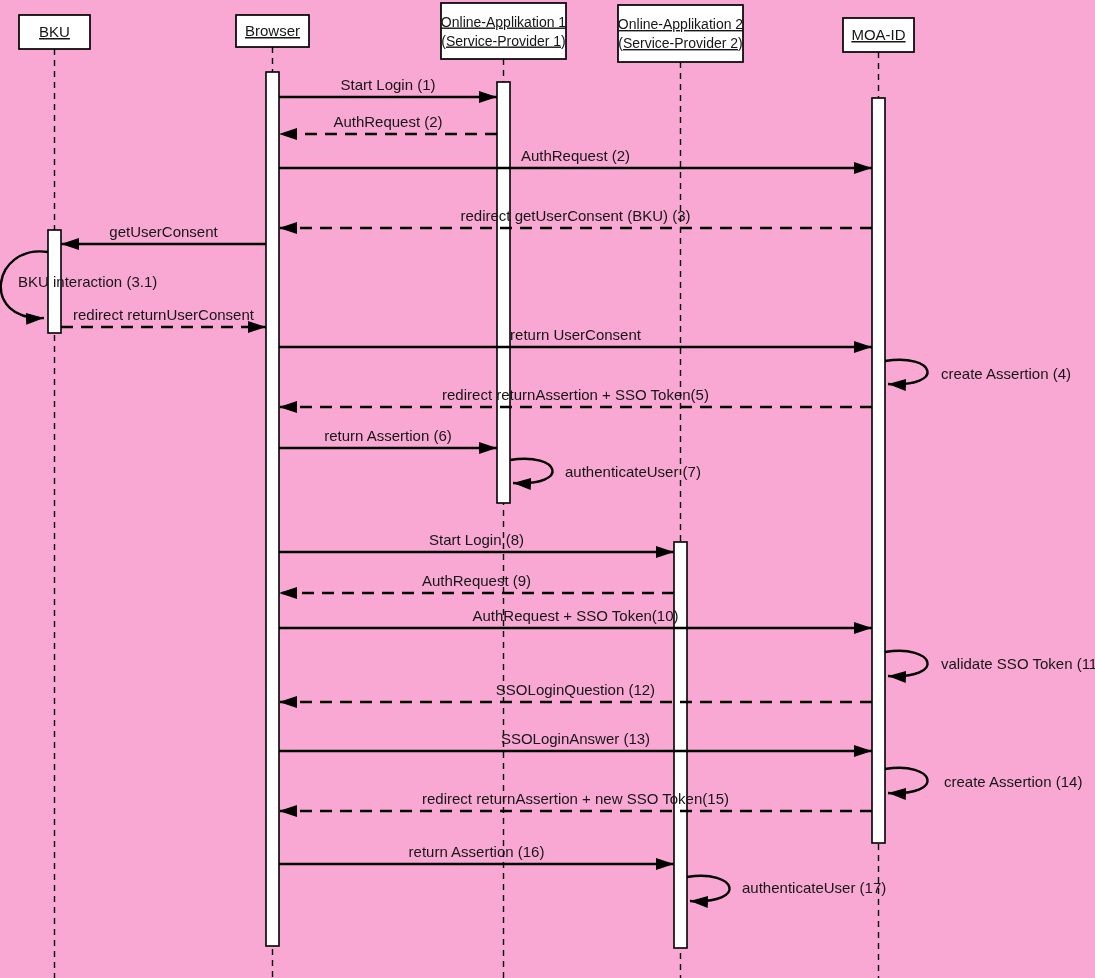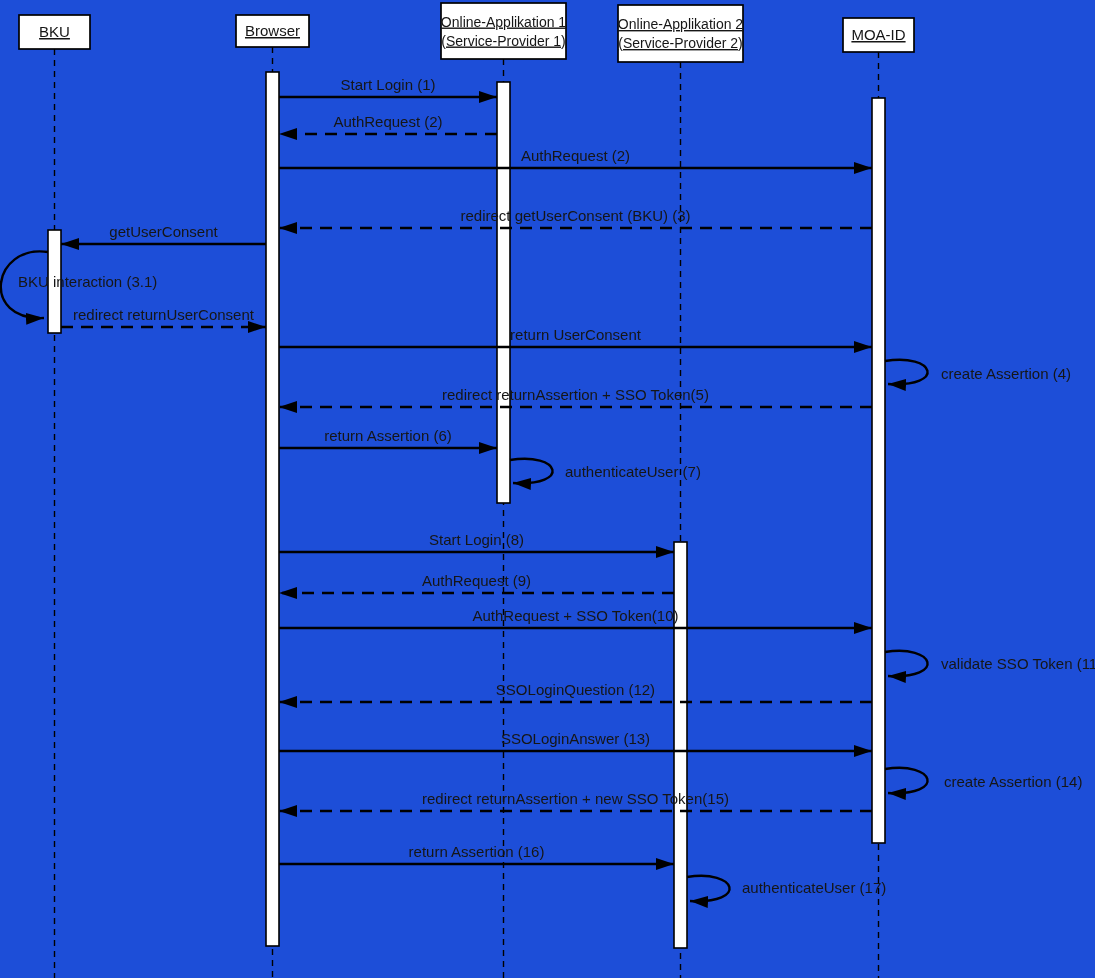--- a/index.html
+++ b/index.html
@@ -1,17 +1,17 @@
 <!DOCTYPE html>
 <html><head>
 <meta charset="utf-8">
 <style>
   html,body{margin:0;padding:0;background:#ffffff;}
   body{font-family:"Liberation Sans",sans-serif;}
-  #diagram-wrap{position:relative;width:1095px;height:978px;background:#1d4ed8;overflow:hidden;}
+  #diagram-wrap{position:relative;width:1095px;height:978px;background:#f9a8d4;overflow:hidden;}
   svg text{font-family:"Liberation Sans",sans-serif;}
 </style>
 </head>
 <body>
 
 <div id="diagram-wrap">
   <svg id="diagram-svg" width="1095" height="978" viewBox="0 0 1095 978">
       <defs>
         <marker id="arr" markerUnits="userSpaceOnUse" markerWidth="22" markerHeight="14" refX="18" refY="6" orient="auto">
           <path d="M0,0 L18,6 L0,12 Z" fill="#000000"></path>

